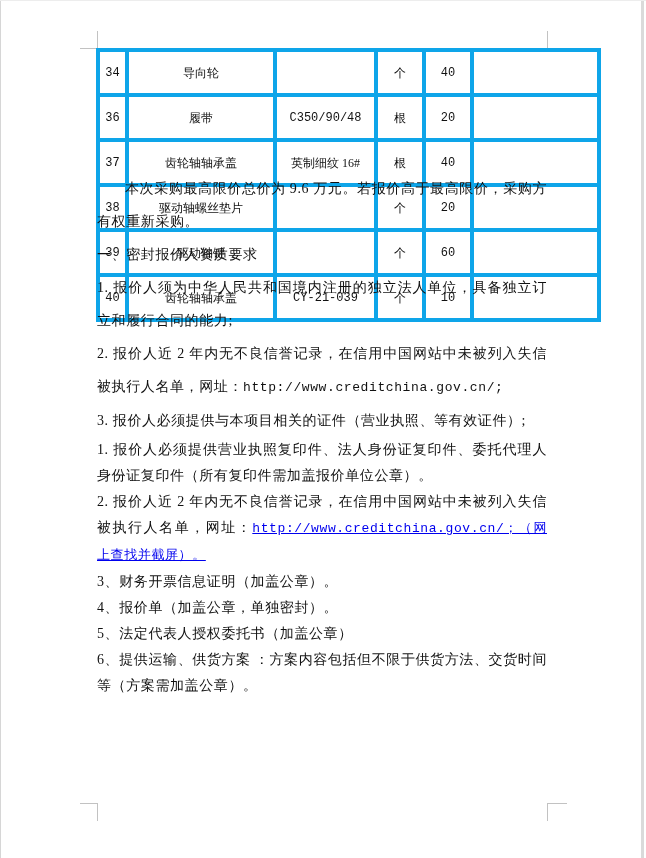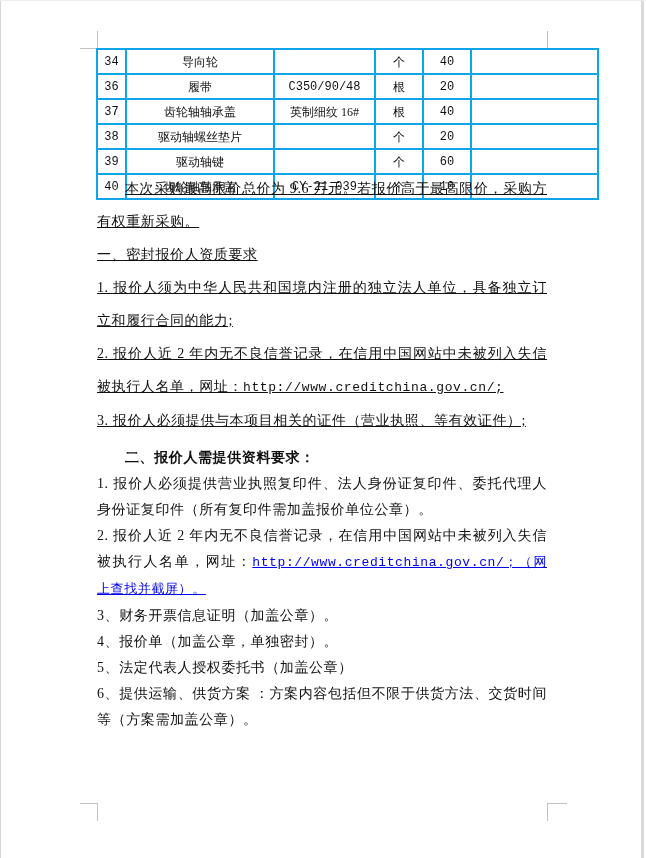--- a/index.html
+++ b/index.html
@@ -21,34 +21,34 @@
   .mark-tl{left:80px;top:31px;border-right:1px solid #c2c2c2;border-bottom:1px solid #c2c2c2;}
   .mark-tr{left:547px;top:31px;width:19px;border-left:1px solid #c2c2c2;border-bottom:1px solid #c2c2c2;}
   .mark-bl{left:80px;top:803px;border-right:1px solid #c2c2c2;border-top:1px solid #c2c2c2;}
   .mark-br{left:547px;top:803px;width:19px;border-left:1px solid #c2c2c2;border-top:1px solid #c2c2c2;}
 
   table.parts{
     position:absolute;left:96px;top:48px;
     width:501px;border-collapse:collapse;table-layout:fixed;
   }
   table.parts td{
-    border:2px solid #0ea5e9;
-    height:17px;padding:3px 1px;
+    border:4px solid #0ea5e9;
+    height:17px;padding:12px 1px;
     font-size:12px;line-height:16px;
     text-align:center;vertical-align:middle;
     overflow:hidden;white-space:nowrap;
   }
   .mono{font-family:"Liberation Mono","DejaVu Sans Mono",monospace;font-size:12px;}
 
   .textblock{
     position:absolute;left:97px;top:172px;width:450px;
     font-size:14px;
   }
   .textblock p{margin:0;text-align:justify;letter-spacing:0.6px;}
-  .s1{line-height:33px;text-decoration:underline;}
+  .s1{line-height:33px;}
   .s2{line-height:26px;}
   .indent{text-indent:2em;}
   .sec2-start{margin-top:8px !important;}
   .bold{font-weight:bold;letter-spacing:1px;}
   .mono-inline{font-family:"Liberation Mono","DejaVu Sans Mono",monospace;font-size:13px;}
   .hlink{
     color:#0000EE;text-decoration:underline;cursor:pointer;
     font-family:"Liberation Mono","DejaVu Sans Mono",monospace;font-size:13px;
   }
 </style>
@@ -133,21 +133,20 @@
 
     <p class="s1">一、密封报价人资质要求</p>
 
     <p class="s1">1. 报价人须为中华人民共和国境内注册的独立法人单位，具备独立订立和履行合同的能力;</p>
 
     <p class="s1"><span>2. 报价人近 2 年内无不良信誉记录，在信用中国网站中未被列入失信被执行人名单，网址：</span><span class="mono-inline">http://www.creditchina.gov.cn/;</span></p>
 
     <p class="s1">3. 报价人必须提供与本项目相关的证件（营业执照、等有效证件）;</p>
 
 
-    <p class="s2 indent bold sec2-start">二、报价人需提供资料要求：</p>
 
     <p class="s2">1. 报价人必须提供营业执照复印件、法人身份证复印件、委托代理人身份证复印件（所有复印件需加盖报价单位公章）。</p>
 
     <p class="s2"><span>2. 报价人近 2 年内无不良信誉记录，在信用中国网站中未被列入失信被执行人名单，网址：</span><span class="hlink">http://www.creditchina.gov.cn/；（网上查找并截屏）。</span></p>
 
     <p class="s2">3、财务开票信息证明（加盖公章）。</p>
 
     <p class="s2">4、报价单（加盖公章，单独密封）。</p>
 
     <p class="s2">5、法定代表人授权委托书（加盖公章）</p>

